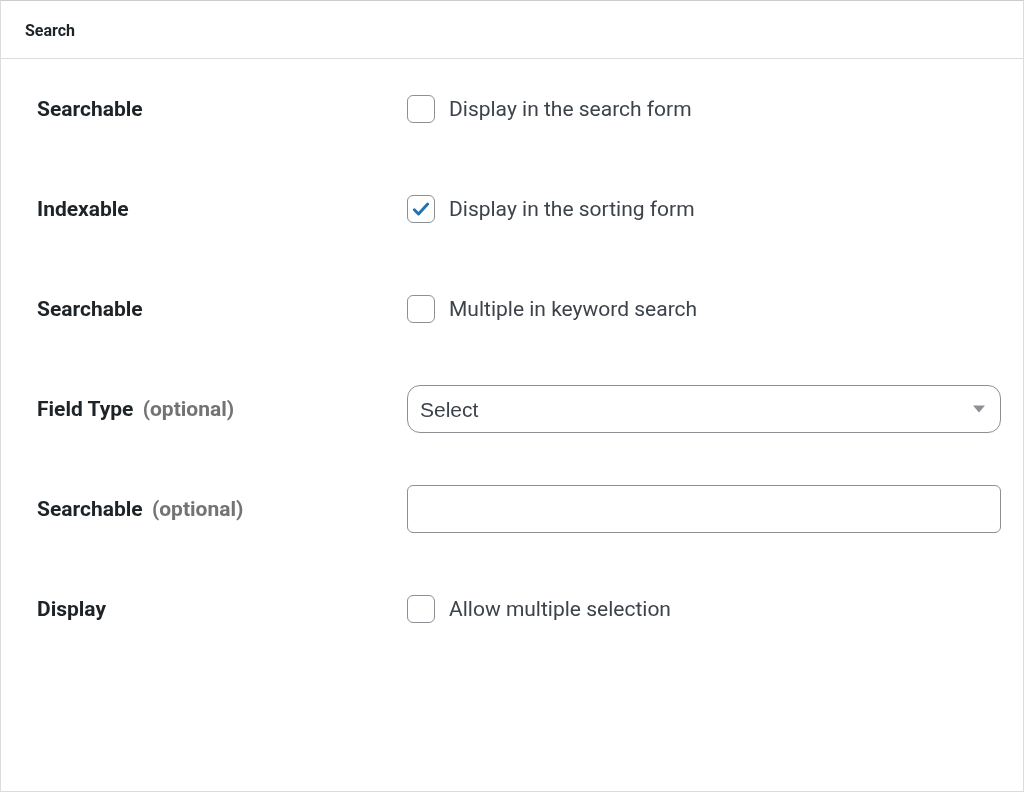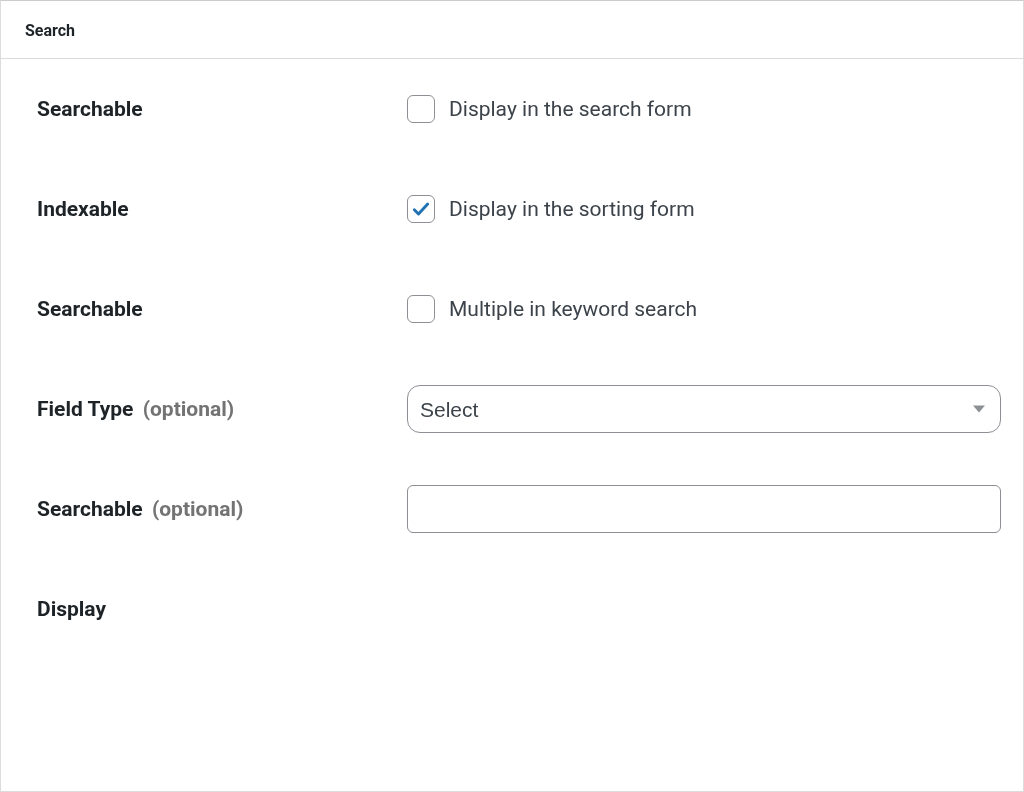--- a/index.html
+++ b/index.html
@@ -176,16 +176,22 @@
       </div>
       <div class="control-col">
         <input type="text" class="text-input" value="" style="">
       </div>
     </div>
 
     <div class="row" style="margin-bottom:0;">
       <div class="label-col">
         <span class="label-main">Display</span>
       </div>
+      <div class="control-col">
+        <span class="checkbox">
+          
+        </span>
+        <span class="cb-label">Allow multiple selection</span>
+      </div>
     </div>
 
   </div>
 </div>
 
 </body></html>

